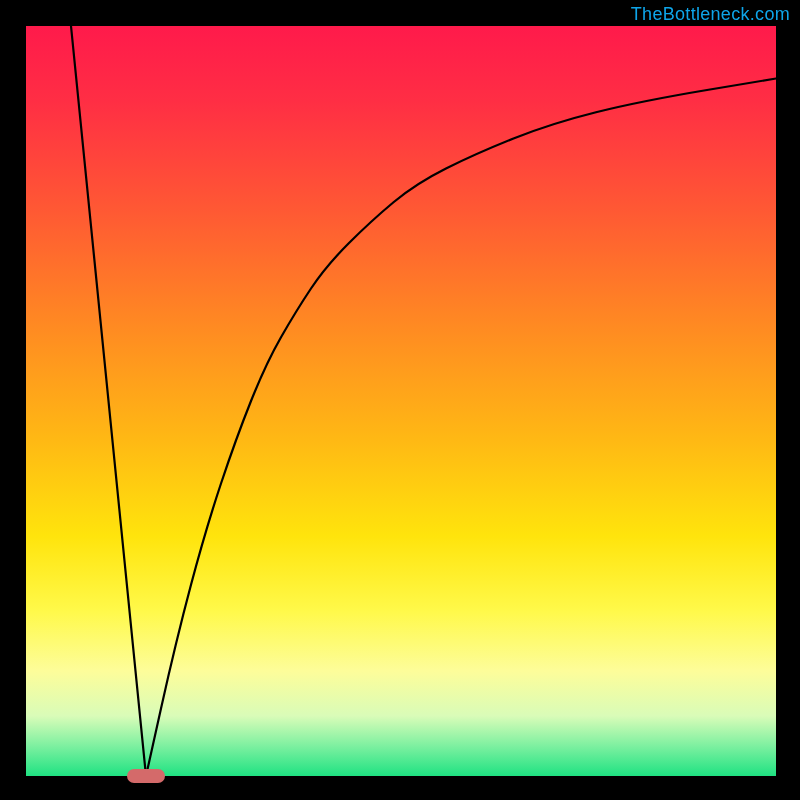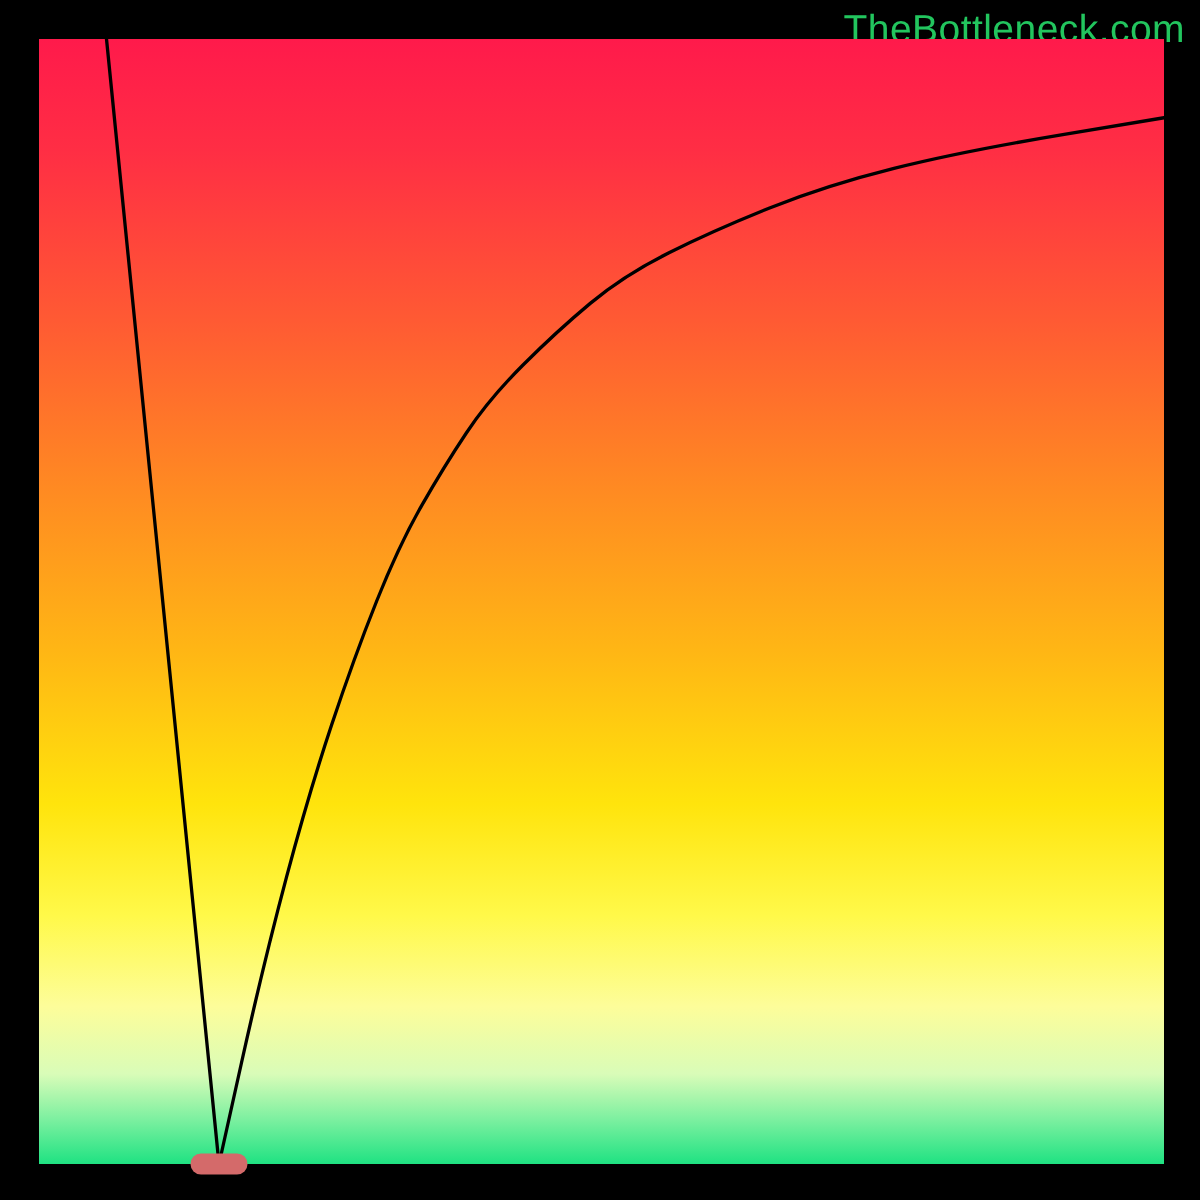--- a/index.html
+++ b/index.html
@@ -44,22 +44,22 @@
     width: 38px;
     height: 14px;
     border-radius: 8px;
     background: #d46a6a;
     transform: translate(-50%, -50%);
   }
   .watermark {
     position: absolute;
     top: 4px;
     right: 10px;
-    color: #22c55e;
-    font-size: 26px;
+    color: #0ea5e9;
+    font-size: 18px;
     font-weight: 500;
     letter-spacing: 0.3px;
     user-select: none;
   }
   svg.curve {
     position: absolute;
     left: 0;
     top: 0;
     width: 750px;
     height: 750px;

